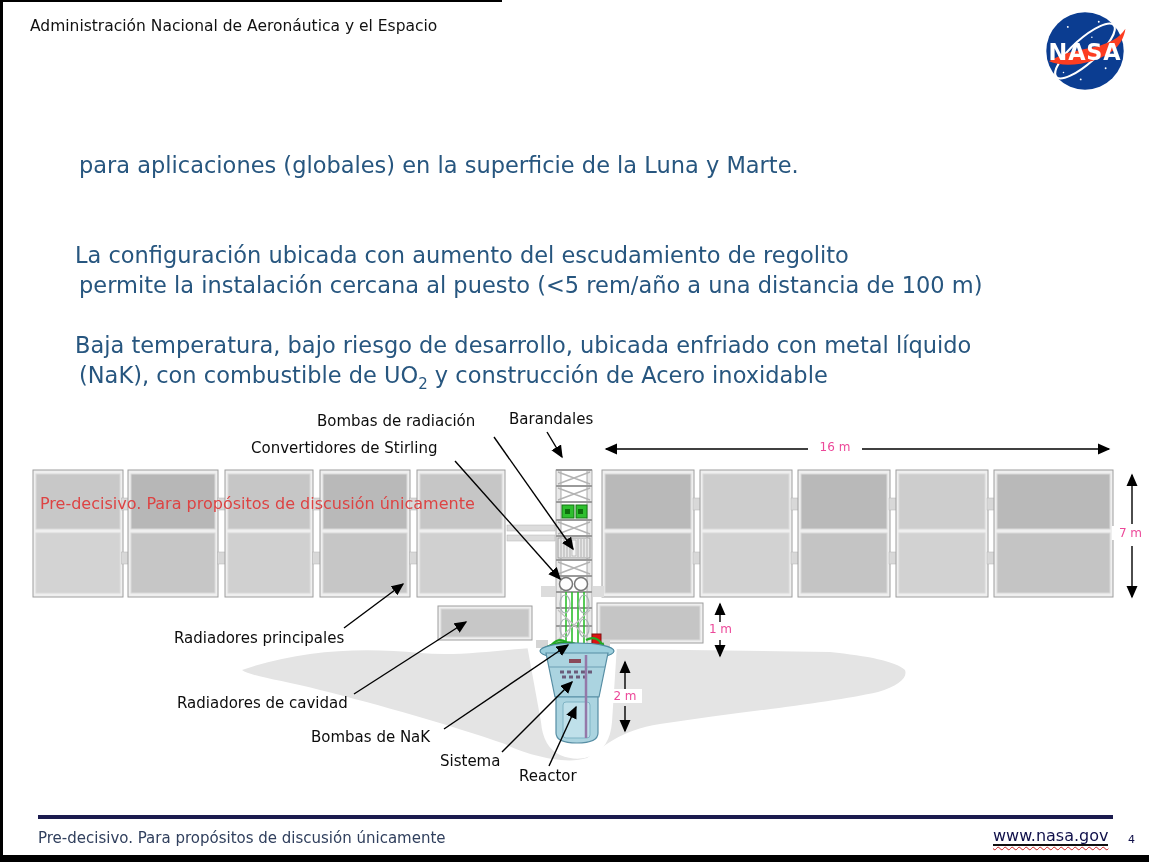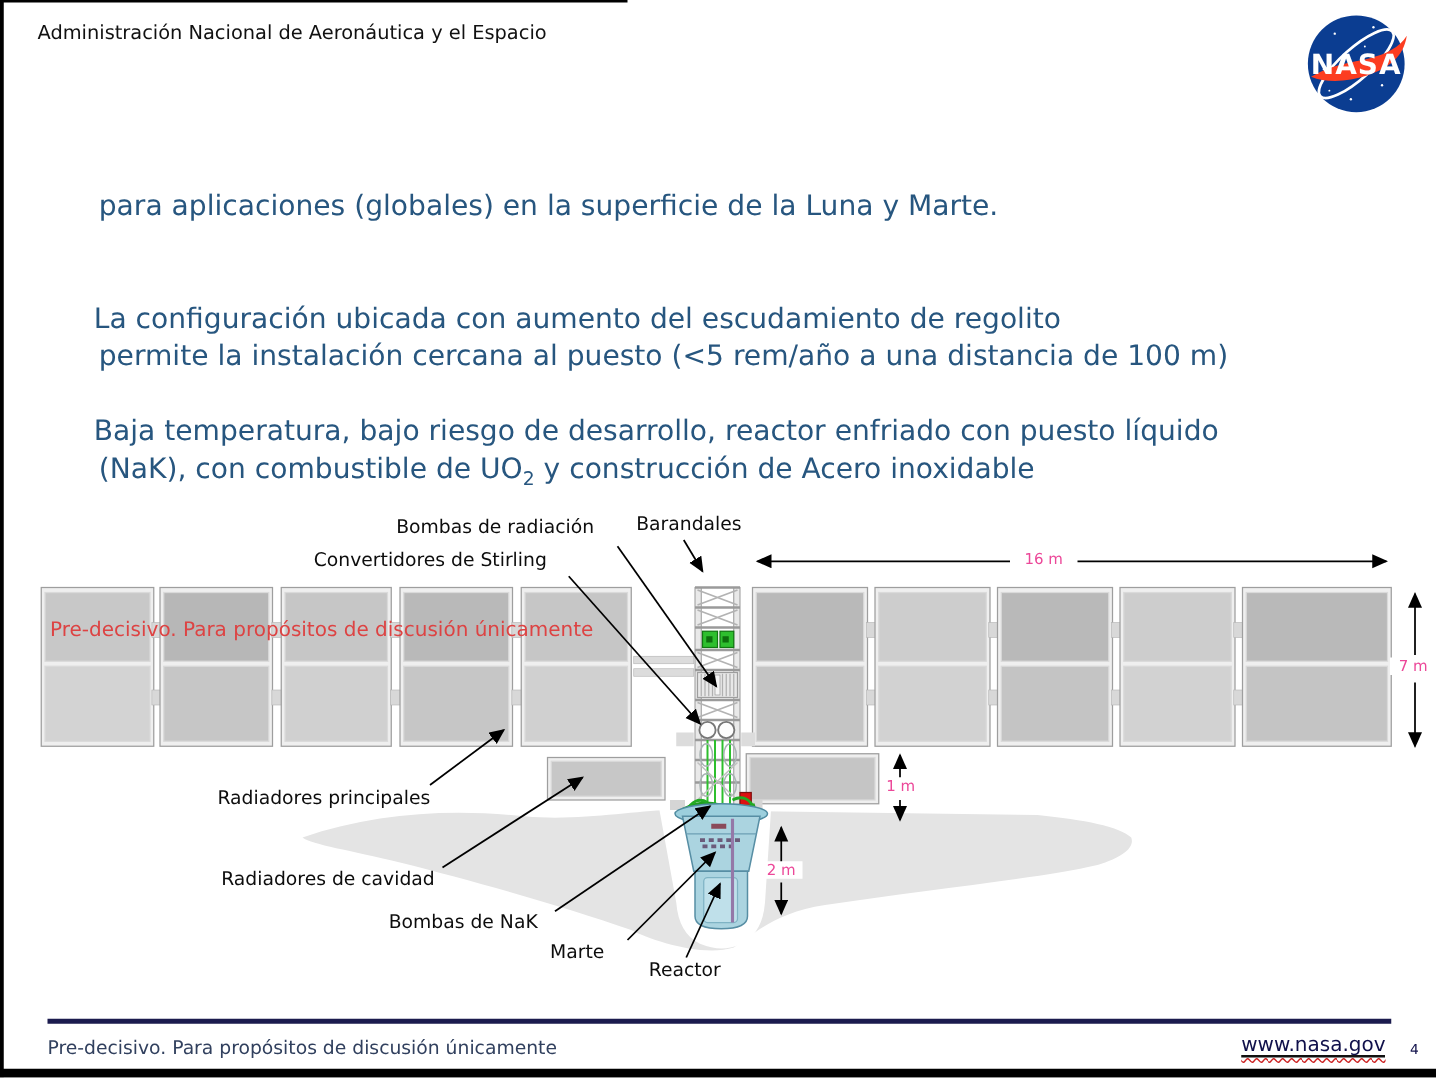--- a/index.html
+++ b/index.html
@@ -79,21 +79,21 @@
 
 
   <div class="para p1">
     <div class="l2">para aplicaciones (globales) en la superficie de la Luna y Marte.</div>
   </div>
   <div class="para p2">
     <div class="l1">La configuración ubicada con aumento del escudamiento de regolito</div>
     <div class="l2">permite la instalación cercana al puesto (&lt;5 rem/año a una distancia de 100 m)</div>
   </div>
   <div class="para p3">
-    <div class="l1">Baja temperatura, bajo riesgo de desarrollo, reactor enfriado con puesto líquido</div>
+    <div class="l1">Baja temperatura, bajo riesgo de desarrollo, ubicada enfriado con metal líquido</div>
     <div class="l2"><span>(NaK), con combustible de UO</span><span class="sub">2</span><span> y construcción de Acero inoxidable</span></div>
   </div>
 
   <div class="watermark">Pre-decisivo. Para propósitos de discusión únicamente</div>
 
   <svg class="diagram" width="1149" height="400" viewBox="0 400 1149 400">
     <defs>
       <marker id="ah" markerWidth="10" markerHeight="9" refX="8" refY="4" orient="auto">
         <path d="M0,0 L9,4 L0,8 Z" fill="#000"></path>
       </marker>
@@ -242,21 +242,21 @@
       <line x1="625" y1="706" x2="625" y2="731" marker-end="url(#ah)"></line>
     </g>
   </svg>
 
   <div class="dlabel lbl-bombas-rad">Bombas de radiación</div>
   <div class="dlabel lbl-barandales">Barandales</div>
   <div class="dlabel lbl-stirling">Convertidores de Stirling</div>
   <div class="dlabel lbl-rad-princ">Radiadores principales</div>
   <div class="dlabel lbl-rad-cav">Radiadores de cavidad</div>
   <div class="dlabel lbl-nak">Bombas de NaK</div>
-  <div class="dlabel lbl-escudo">Marte</div>
+  <div class="dlabel lbl-escudo">Sistema</div>
   <div class="dlabel lbl-reactor">Reactor</div>
 
   <div class="dim dim-16">16 m</div>
   <div class="dim dim-4">7 m</div>
   <div class="dim dim-1">1 m</div>
   <div class="dim dim-2">2 m</div>
 
   <div class="footer-rule"></div>
   <div class="footer-disclaimer">Pre-decisivo. Para propósitos de discusión únicamente</div>
   <div class="nasa-gov"><span class="wavy">www.nasa.gov</span></div>

